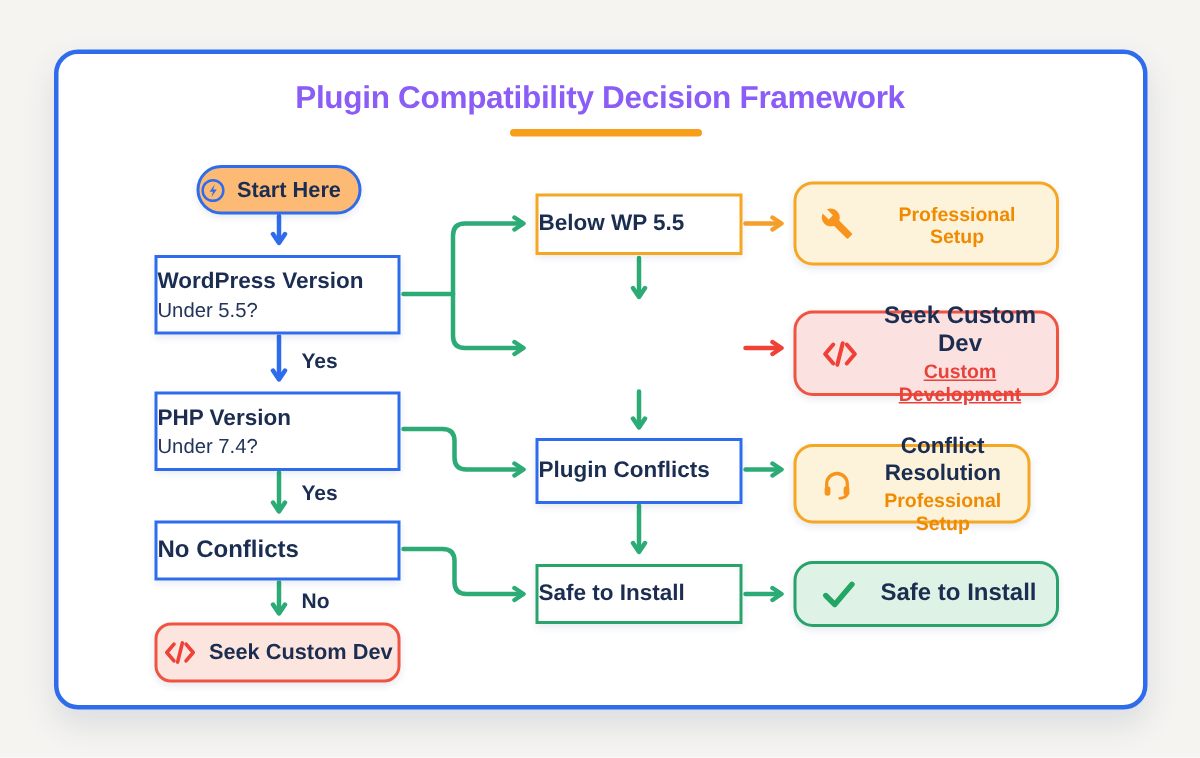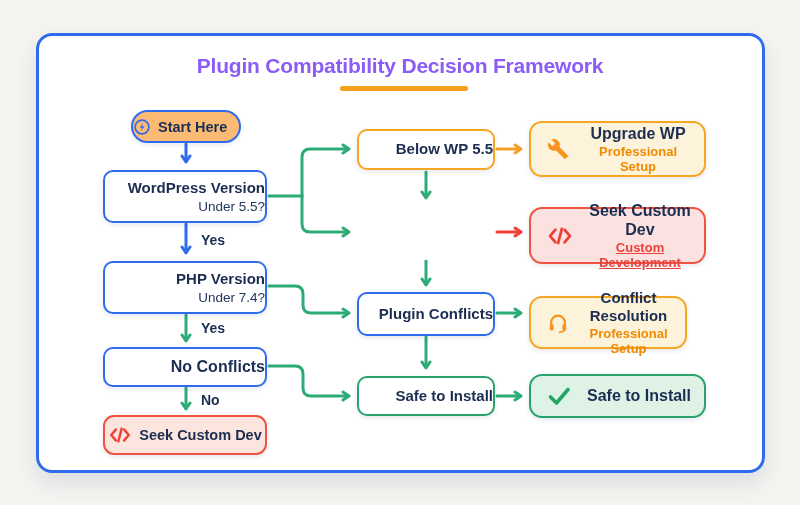--- a/index.html
+++ b/index.html
@@ -23,22 +23,22 @@
     letter-spacing:-0.2px; color:#8b5cf6;
   }
   .title-underline {
     position:absolute; left:340px; top:86px; width:128px; height:5px;
     background:#f79e1b; border-radius:3px;
   }
   svg.wires { position:absolute; inset:0; width:800px; height:505px; pointer-events:none; }
 
   .node {
     position:absolute; display:flex; flex-direction:column;
-    align-items:flex-end; justify-content:center;
-    background:#ffffff; border:2.5px solid #2f6ceb; border-radius:10px;
+    align-items:flex-start; justify-content:center;
+    background:#ffffff; border:2.5px solid #2f6ceb; border-radius:0;
     box-shadow:0 2px 5px rgba(23,43,99,0.10); text-align:center;
   }
   .node .n-title { font-size:15px; font-weight:700; color:#1b2d50; line-height:1.25; }
   .node .n-sub   { font-size:13.5px; font-weight:500; color:#23355c; margin-top:1px; }
   .node.orange-b { border-color:#f5a623; }
   .node.green-b  { border-color:#29a36b; }
 
   .pill {
     position:absolute; display:flex; align-items:center; gap:7px;
     background:#fdba74; border:2.5px solid #2f6ceb; border-radius:17px;
@@ -172,21 +172,20 @@
     <div class="n-title">Safe to Install</div>
   </div>
 
   <div class="result-card orange" style="left:529px; top:121px; width:177px; height:56px;">
     <span class="icon">
       <svg width="22" height="22" viewBox="0 0 24 24">
         <path d="M22.7 19l-9.1-9.1c.9-2.3.4-5-1.5-6.9-2-2-5-2.4-7.4-1.3L9 6 6 9 1.6 4.7C.4 7.1.9 10.1 2.9 12.1c1.9 1.9 4.6 2.4 6.9 1.5l9.1 9.1c.4.4 1 .4 1.4 0l2.3-2.3c.5-.4.5-1.1.1-1.4z" fill="#f7941d"></path>
       </svg>
     </span>
     <span class="r-text">
-      <span class="r-title">Upgrade WP</span>
       <span class="r-sub">Professional Setup</span>
     </span>
   </div>
 
   <div class="result-card red" style="left:529px; top:207px; width:177px; height:57px;">
     <span class="icon">
       <svg width="26" height="18" viewBox="0 0 28 20">
         <path d="M9,3 3,10 9,17" stroke="#ef4136" stroke-width="3" fill="none" stroke-linecap="round" stroke-linejoin="round"></path>
         <path d="M19,3 25,10 19,17" stroke="#ef4136" stroke-width="3" fill="none" stroke-linecap="round" stroke-linejoin="round"></path>
         <path d="M16,2 12,18" stroke="#ef4136" stroke-width="3" fill="none" stroke-linecap="round"></path>

